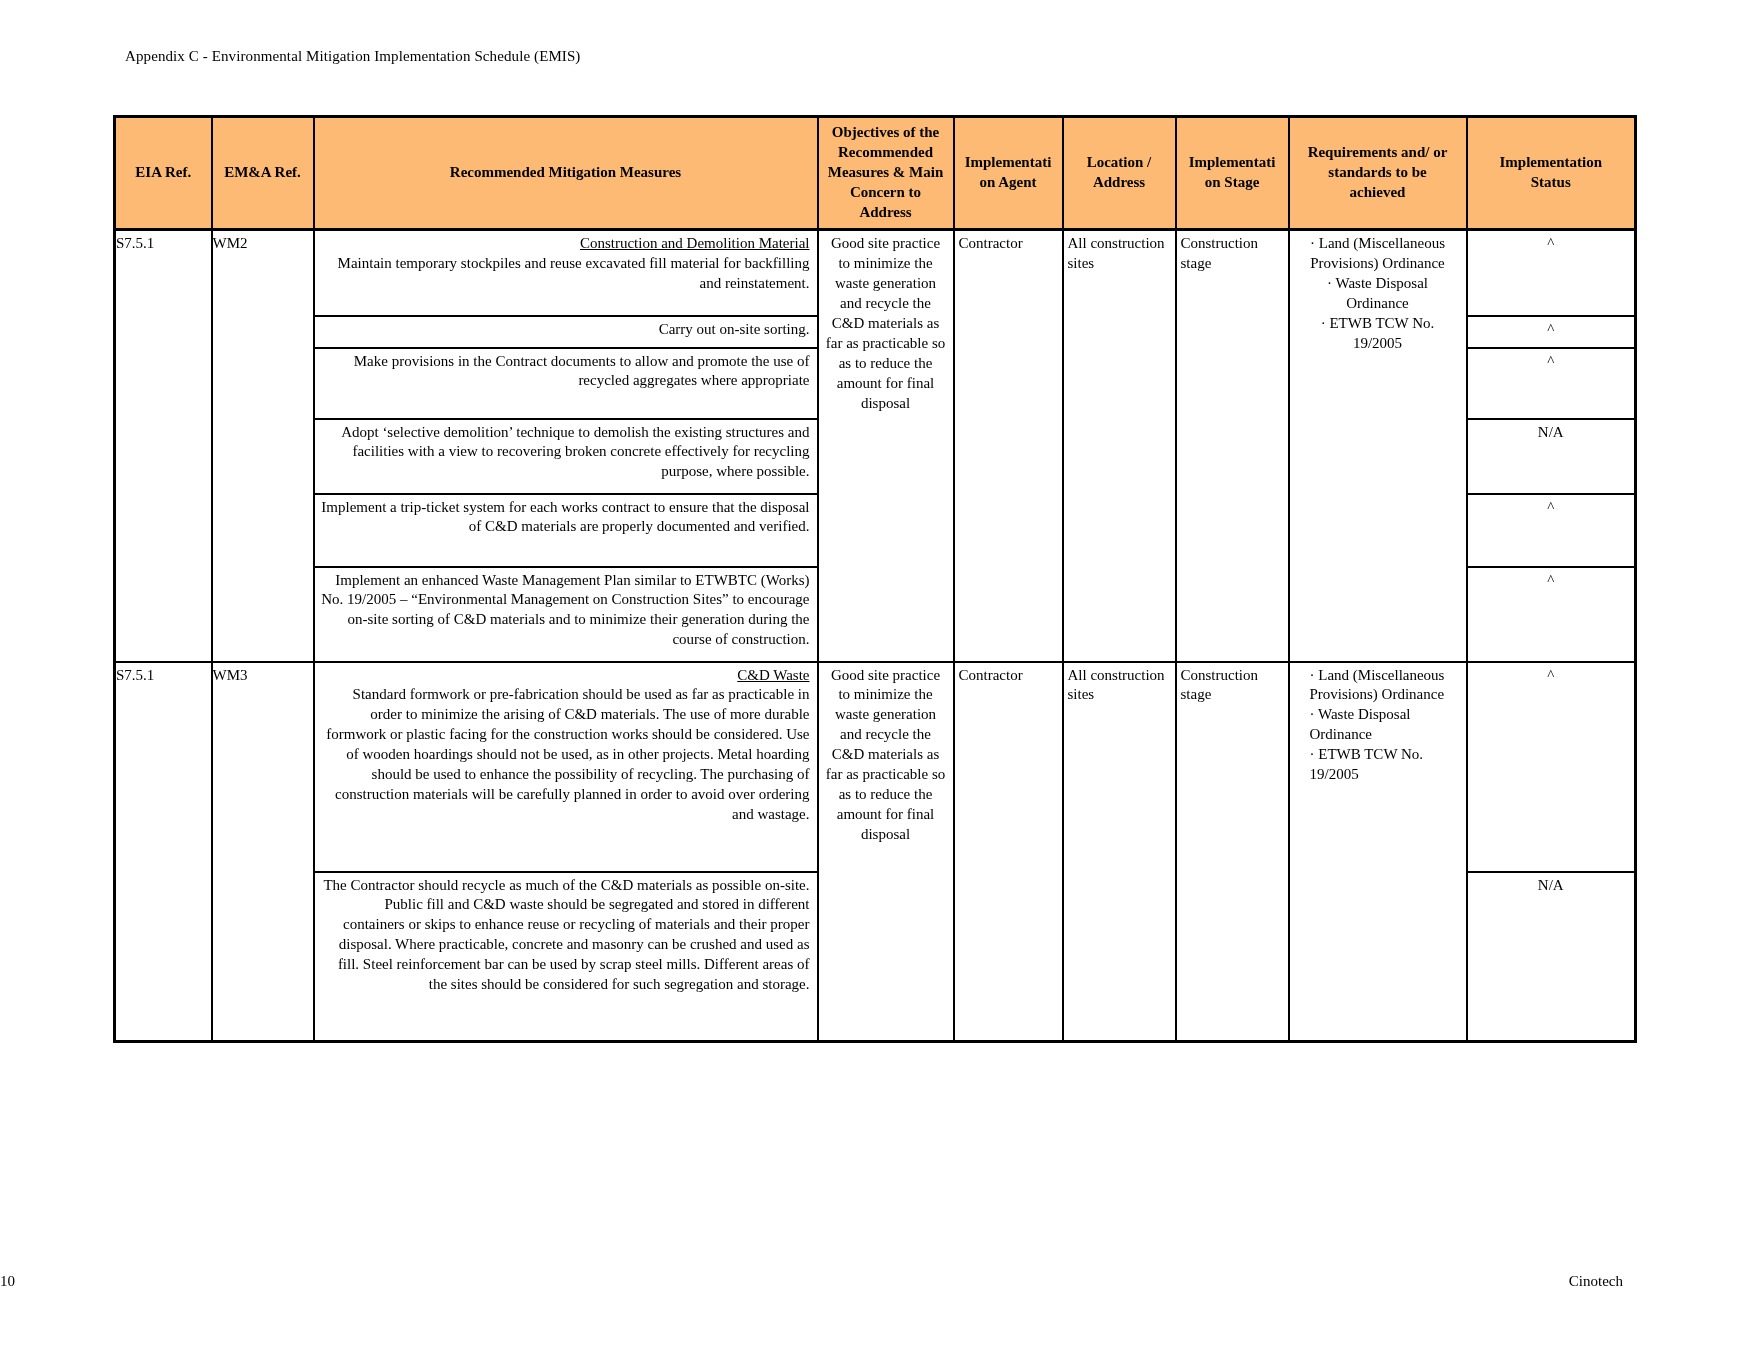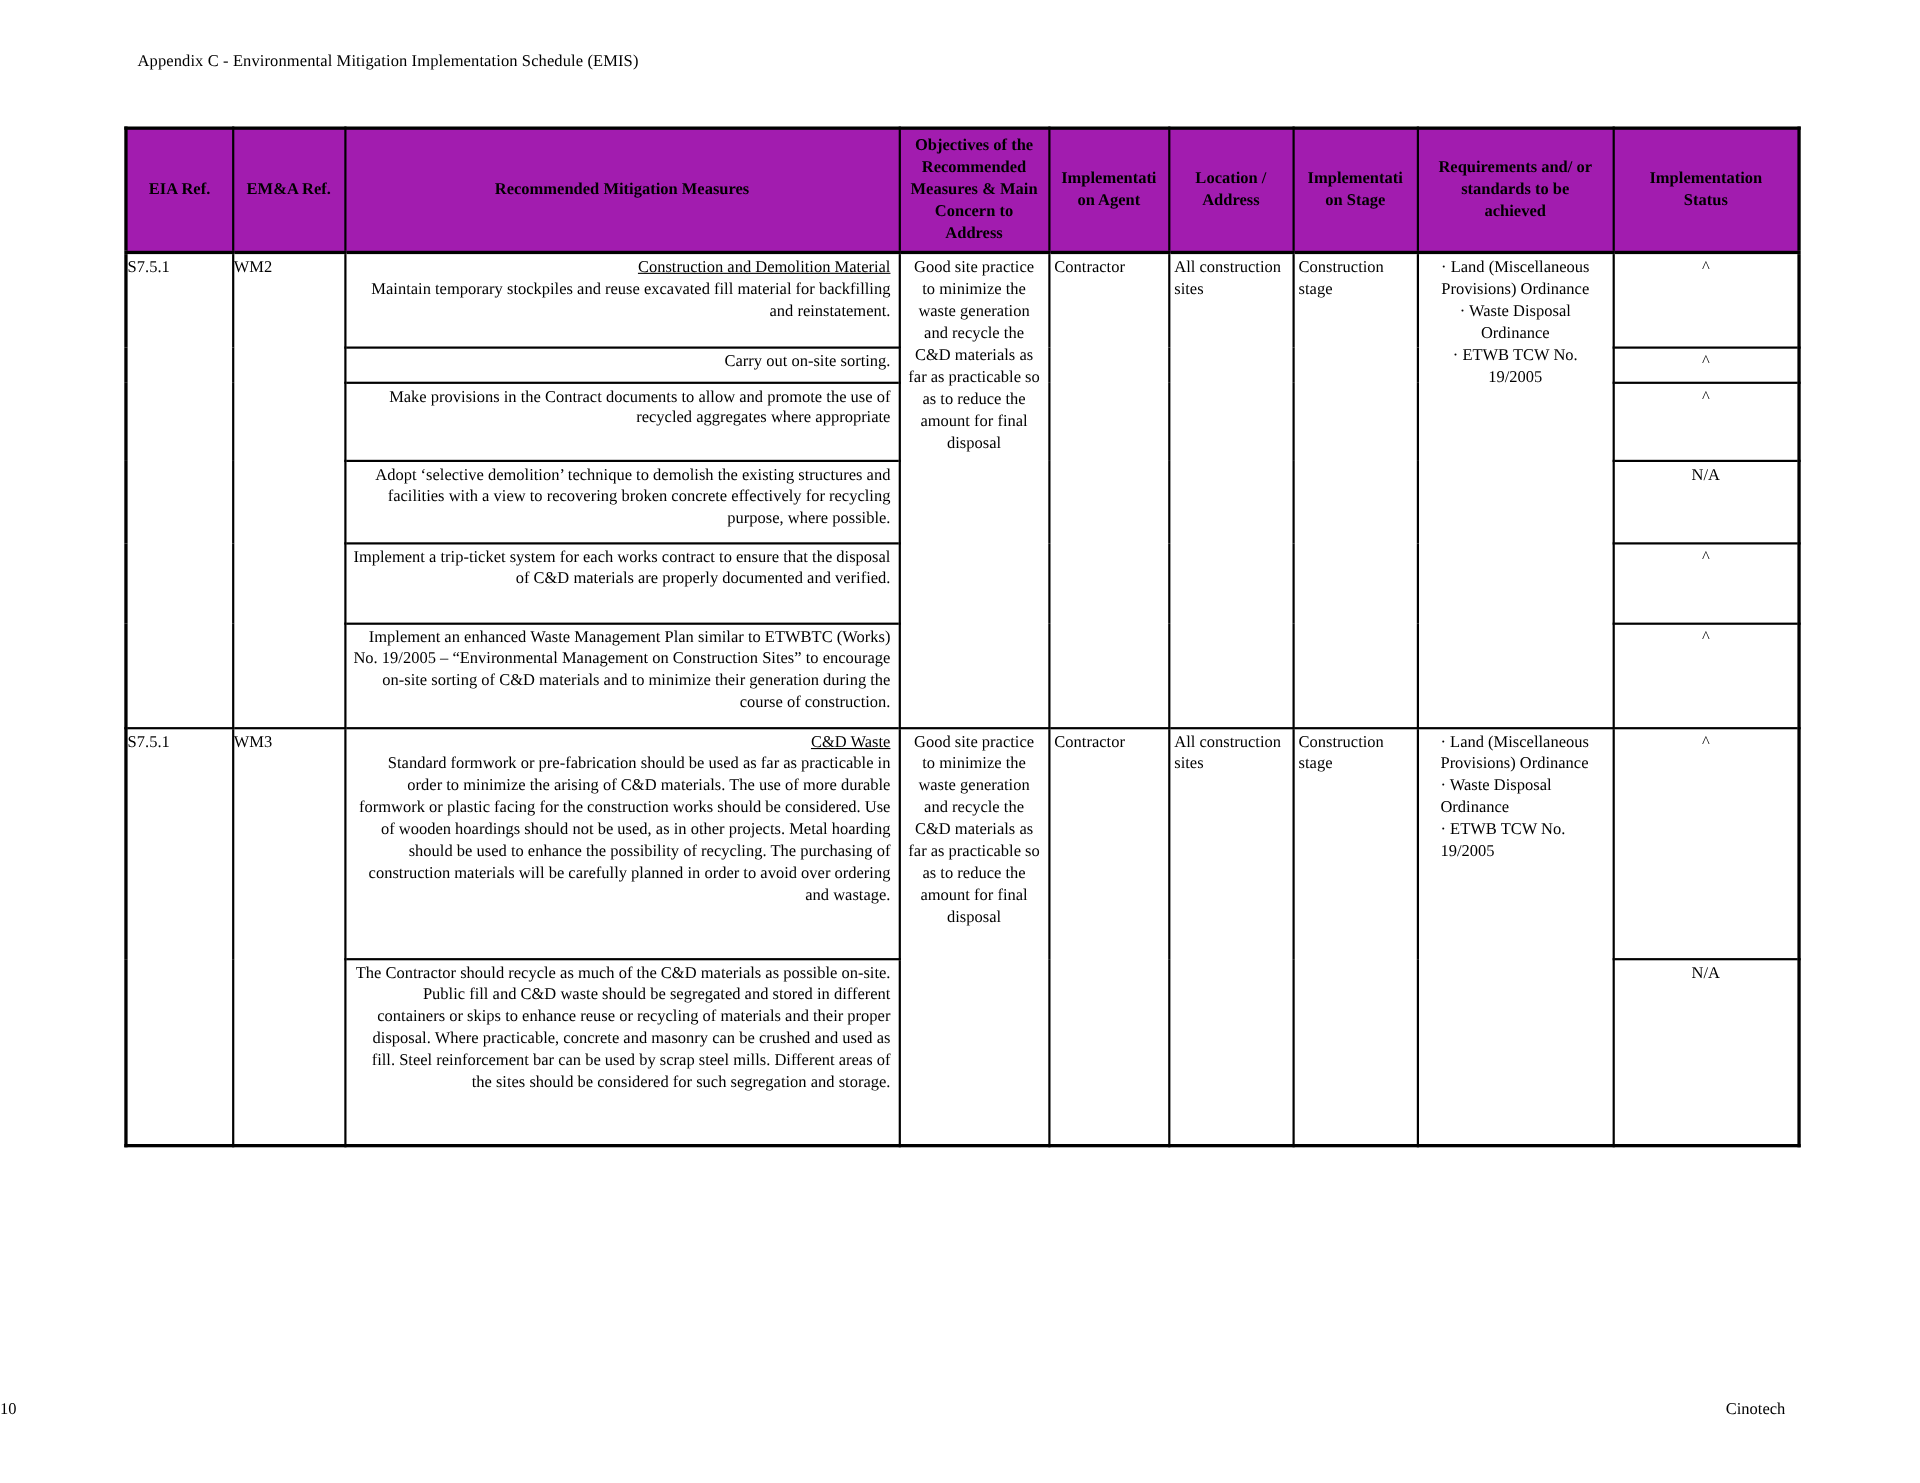--- a/index.html
+++ b/index.html
@@ -25,21 +25,21 @@
     table-layout: fixed;
     border: 3px solid #000;
   }
   table.emis th, table.emis td {
     border: 2px solid #000;
     vertical-align: top;
     font-size: 15px;
     line-height: 1.33;
   }
   table.emis thead th {
-    background: #a21caf;
+    background: #fdba74;
     font-weight: bold;
     text-align: center;
     vertical-align: middle;
     white-space: pre-line;
     border-bottom: 3px solid #000;
     padding: 2px 4px;
   }
   tr.hdr { height: 113px; }
   
   tr.h86  { height: 86px; }

